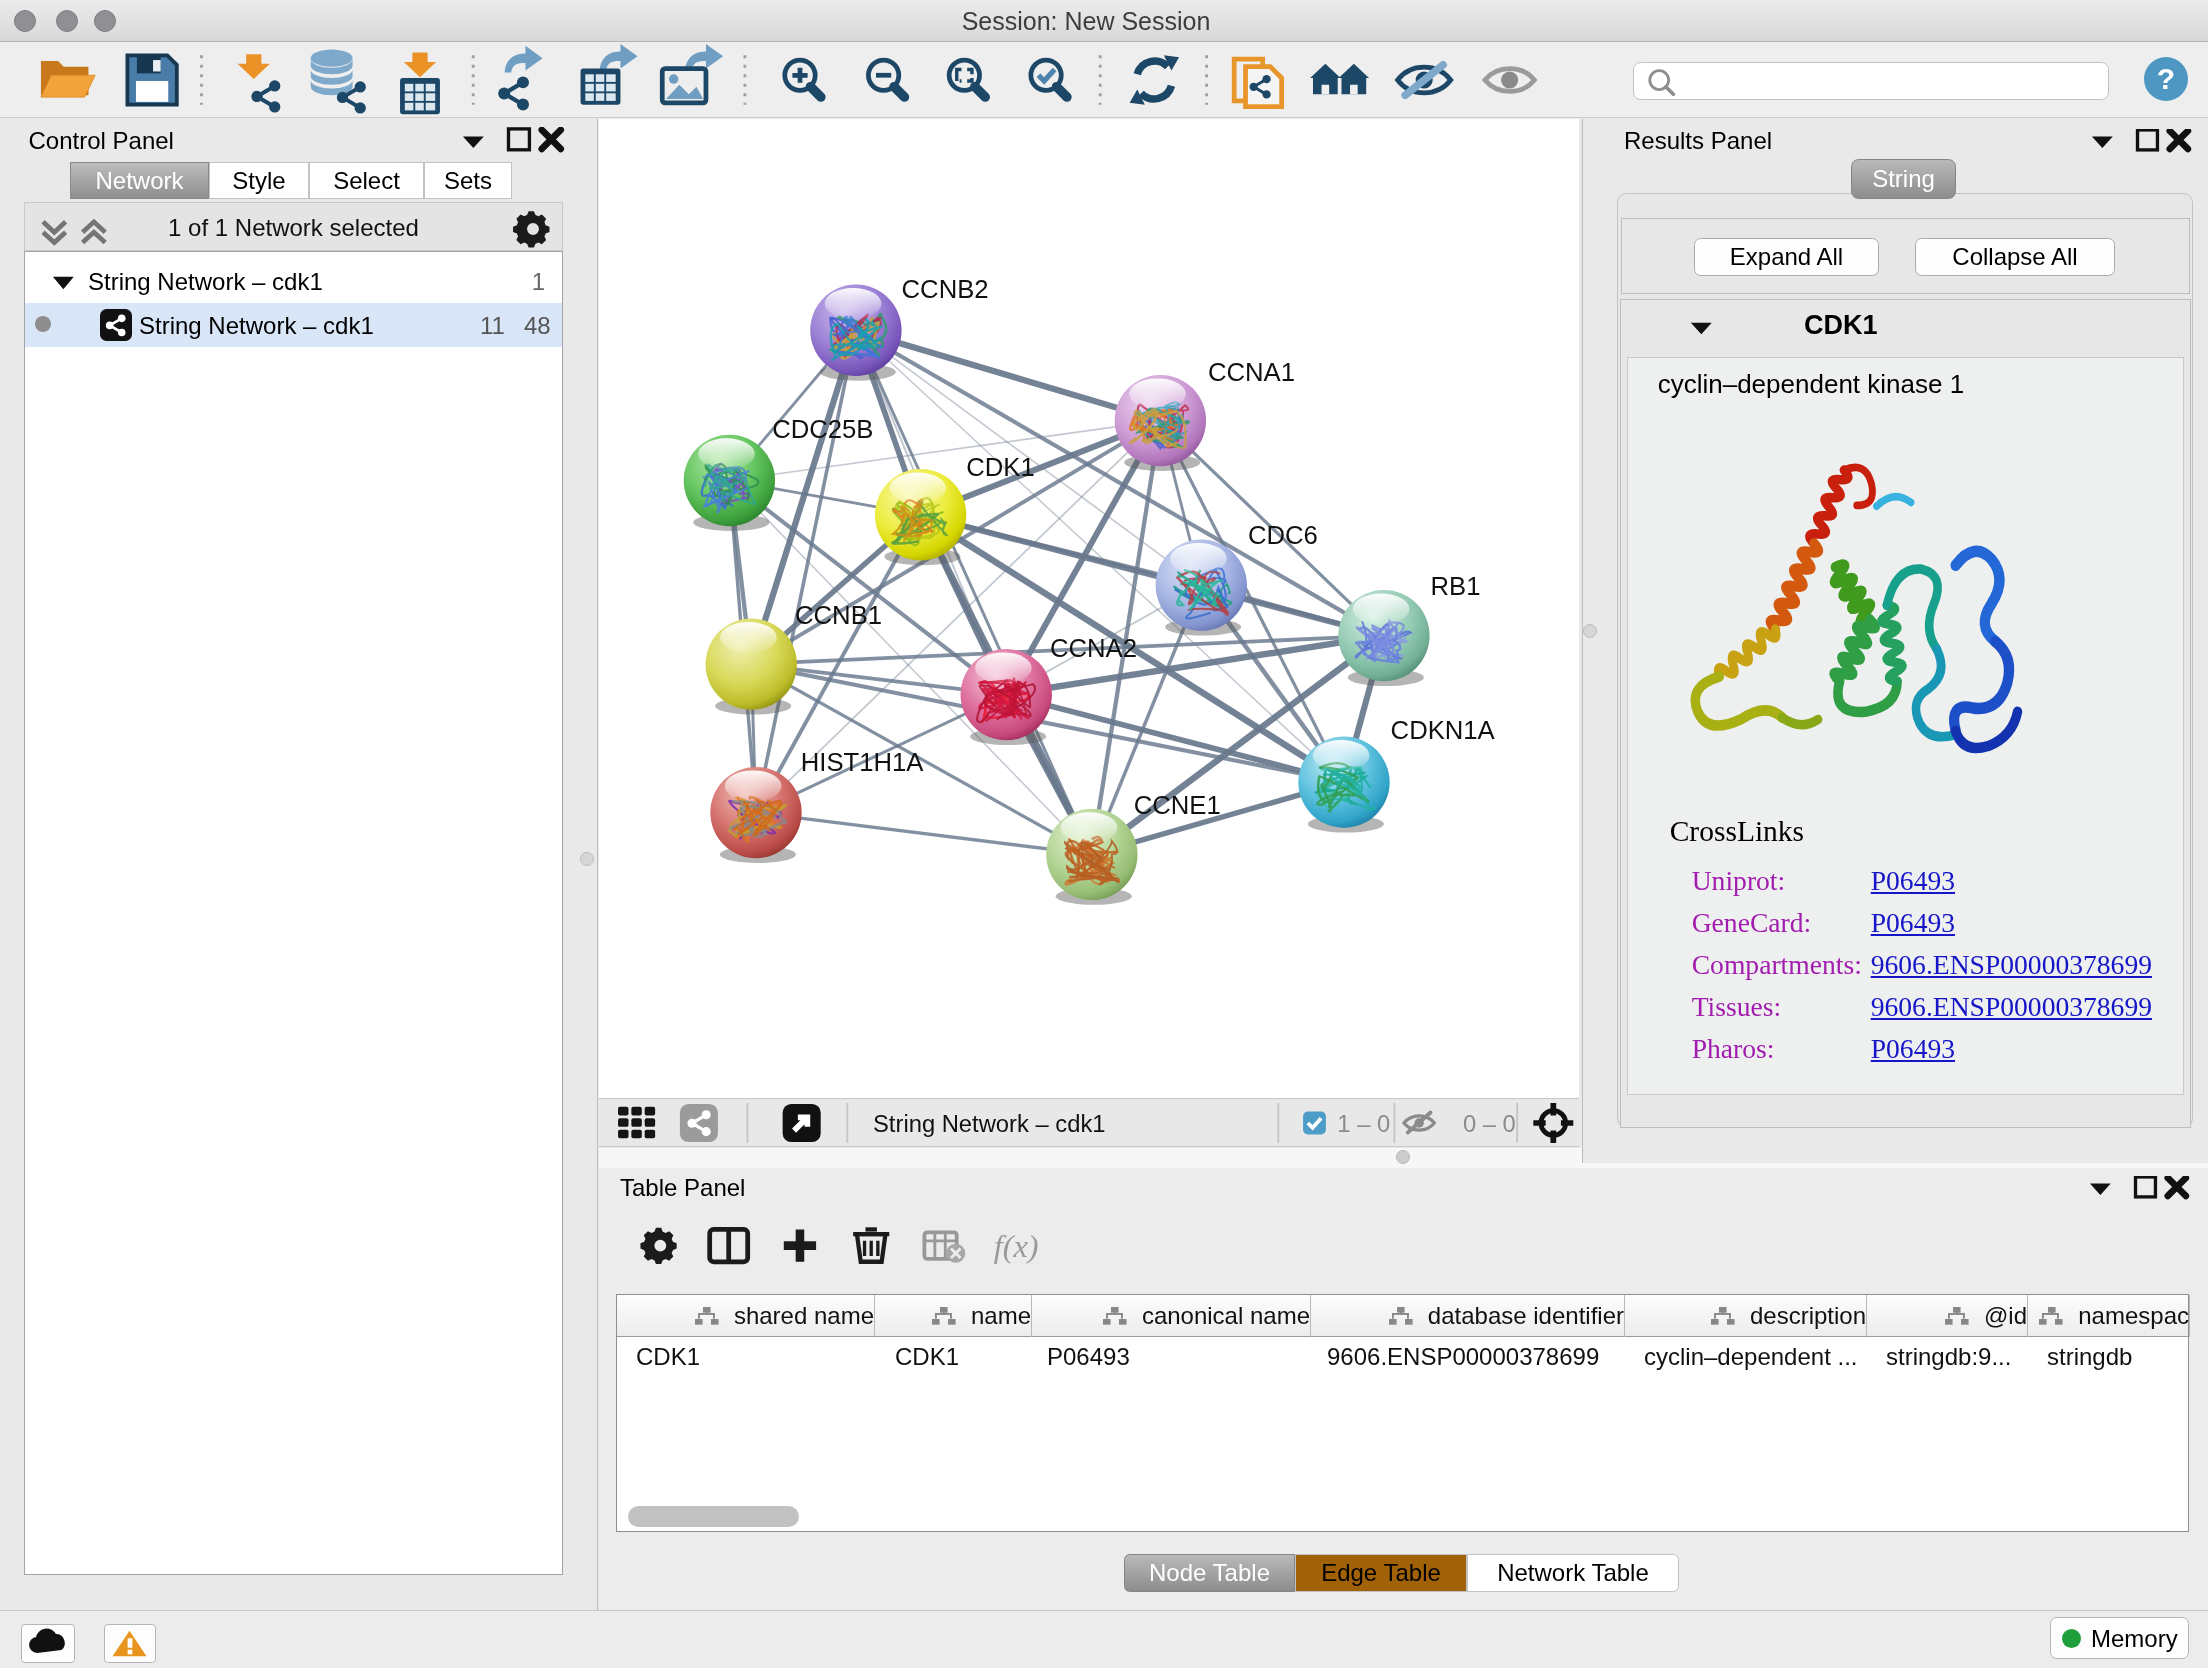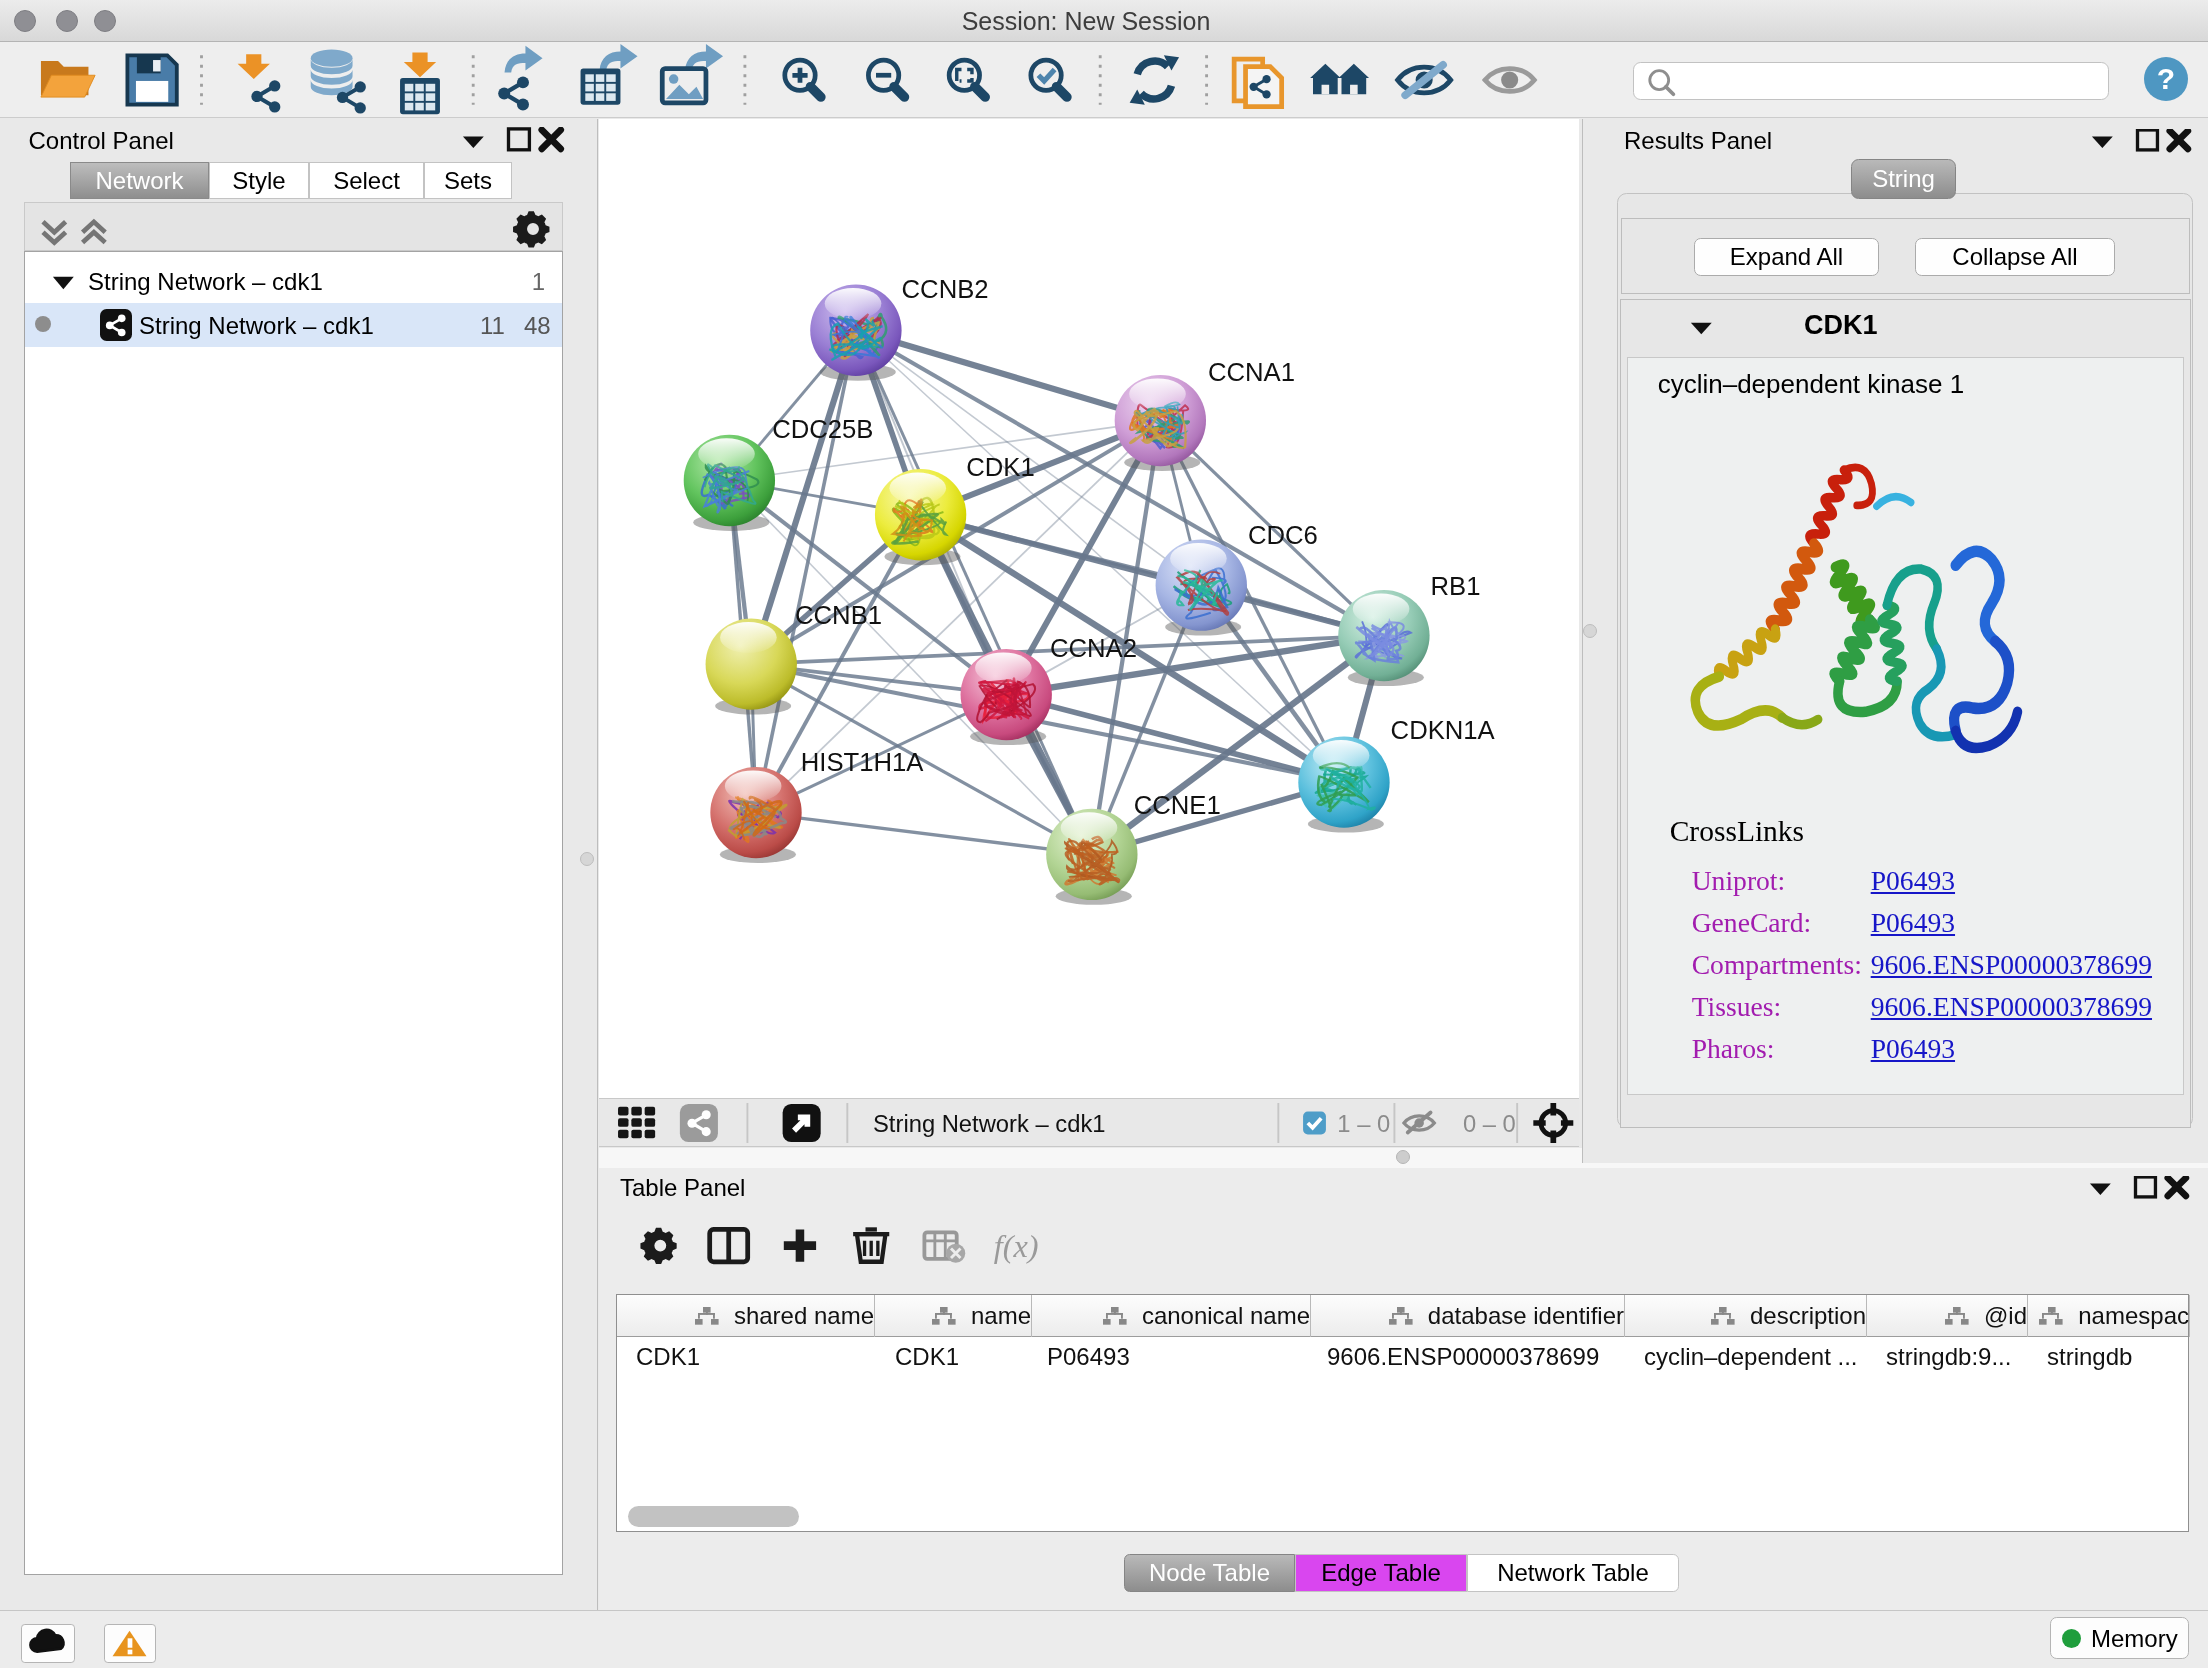--- a/index.html
+++ b/index.html
@@ -223,20 +223,21 @@
   <div class="tab" style="left:309px;width:115px;top:43px;line-height:35px">Select</div>
   <div class="tab" style="left:424px;width:88px;top:43px;line-height:35px">Sets</div>
 
   <div class="abs" style="left:24px;top:83px;width:539px;height:49px;background:#e4e4e4;border:1px solid #c9c9c9;">
     <svg width="114" height="49" style="position:absolute;left:9.5px;top:0" viewBox="0 0 120 52">
       <g stroke="#757575" stroke-width="5" fill="none">
         <path d="M8,20 l12,11 12,-11 M8,31 l12,11 12,-11"></path>
         <path d="M50,31 l12,-11 12,11 M50,42 l12,-11 12,11"></path>
       </g>
     </svg>
+    <div class="abs" style="left:0;width:100%;text-align:center;top:11.4px;font-size:24px;color:#111">1 of 1 Network selected</div>
     <svg width="42" height="42" style="position:absolute;right:7.6px;top:4.8px" viewBox="0 0 24 24">
       <path fill="#1b1b1b" d="M12 8.6a3.4 3.4 0 100 6.8 3.4 3.4 0 000-6.8zm9.4 5.1l-2.2.9a7.3 7.3 0 01-.7 1.6l1 2.1-2.4 2.4-2.1-1a7.3 7.3 0 01-1.6.7l-.9 2.2h-3l-.9-2.2a7.3 7.3 0 01-1.6-.7l-2.1 1-2.4-2.4 1-2.1a7.3 7.3 0 01-.7-1.6l-2.2-.9v-3l2.2-.9a7.3 7.3 0 01.7-1.6l-1-2.1 2.4-2.4 2.1 1a7.3 7.3 0 011.6-.7l.9-2.2h3l.9 2.2a7.3 7.3 0 011.6.7l2.1-1 2.4 2.4-1 2.1a7.3 7.3 0 01.7 1.6l2.2.9z"></path>
       <circle cx="12" cy="12" r="2.1" fill="#e4e4e4"></circle>
     </svg>
   </div>
 
   <div class="abs" style="left:24px;top:132px;width:539px;height:1324px;background:#ffffff;border:1px solid #a3a3a3;">
     <div class="abs" style="left:0;top:9.5px;width:100%;height:42px;">
       <svg width="28.5" height="19" style="position:absolute;left:26px;top:11.4px" viewBox="0 0 30 20">
           <path d="M2,4 l22,0 -11,13 z" fill="#111"></path>
@@ -853,21 +854,21 @@
       <span class="abs" style="left:710px;top:5.7px">9606.ENSP00000378699</span>
       <span class="abs" style="left:1027px;top:5.7px">cyclin–dependent ...</span>
       <span class="abs" style="left:1269px;top:5.7px">stringdb:9...</span>
       <span class="abs" style="left:1430px;top:5.7px">stringdb</span>
     </div>
     <div class="abs" style="left:11.4px;top:211px;width:171px;height:21px;border-radius:10.5px;background:#c2c2c2"></div>
   </div>
 
   <div class="abs" style="left:525px;top:386px;width:171px;height:38px;background:linear-gradient(#b9b9b9,#8d8d8d);
        border:1px solid #858585;border-radius:5.7px 0 0 5.7px;color:#fff;font-size:24px;text-align:center;line-height:36px">Node Table</div>
-  <div class="abs" style="left:696px;top:386px;width:172px;height:38px;background:#d946ef;border:1px solid #c3c3c3;
+  <div class="abs" style="left:696px;top:386px;width:172px;height:38px;background:#a16207;border:1px solid #c3c3c3;
        color:#000;font-size:24px;text-align:center;line-height:36px">Edge Table</div>
   <div class="abs" style="left:868px;top:386px;width:212px;height:38px;background:#fff;border:1px solid #c3c3c3;
        border-radius:0 5.7px 5.7px 0;color:#000;font-size:24px;text-align:center;line-height:36px">Network Table</div>
 </div>
 
 <div class="abs" id="statusbar">
   <div class="sbtn" style="left:21px;width:54px">
     <svg width="52" height="37" viewBox="0 0 55 39">
       <path d="M16,28 a7,7 0 0 1 0,-14 a10,10 0 0 1 19,-3 a8,8 0 0 1 6,14 z" fill="#111" stroke="#111" stroke-width="3"></path>
     </svg>

